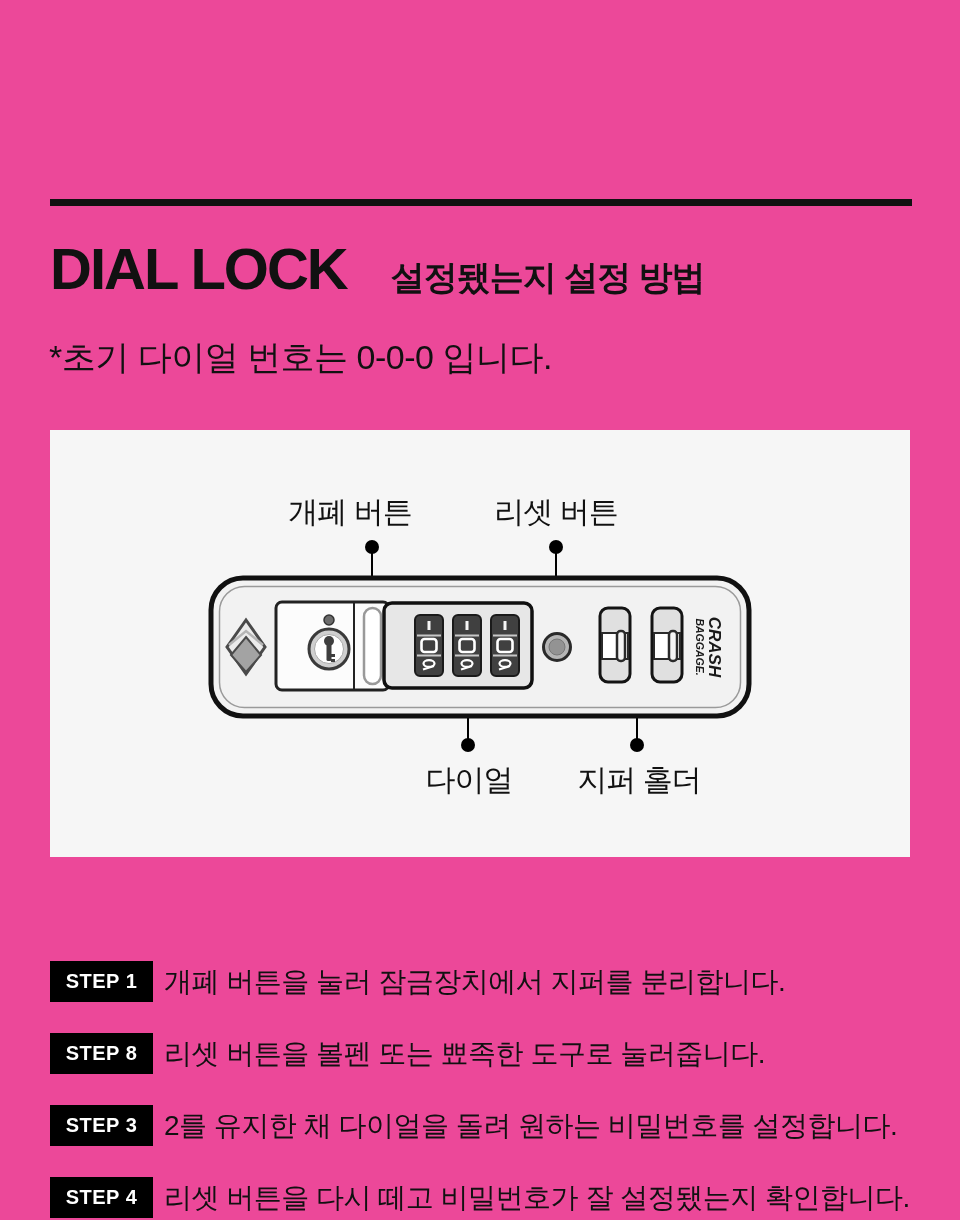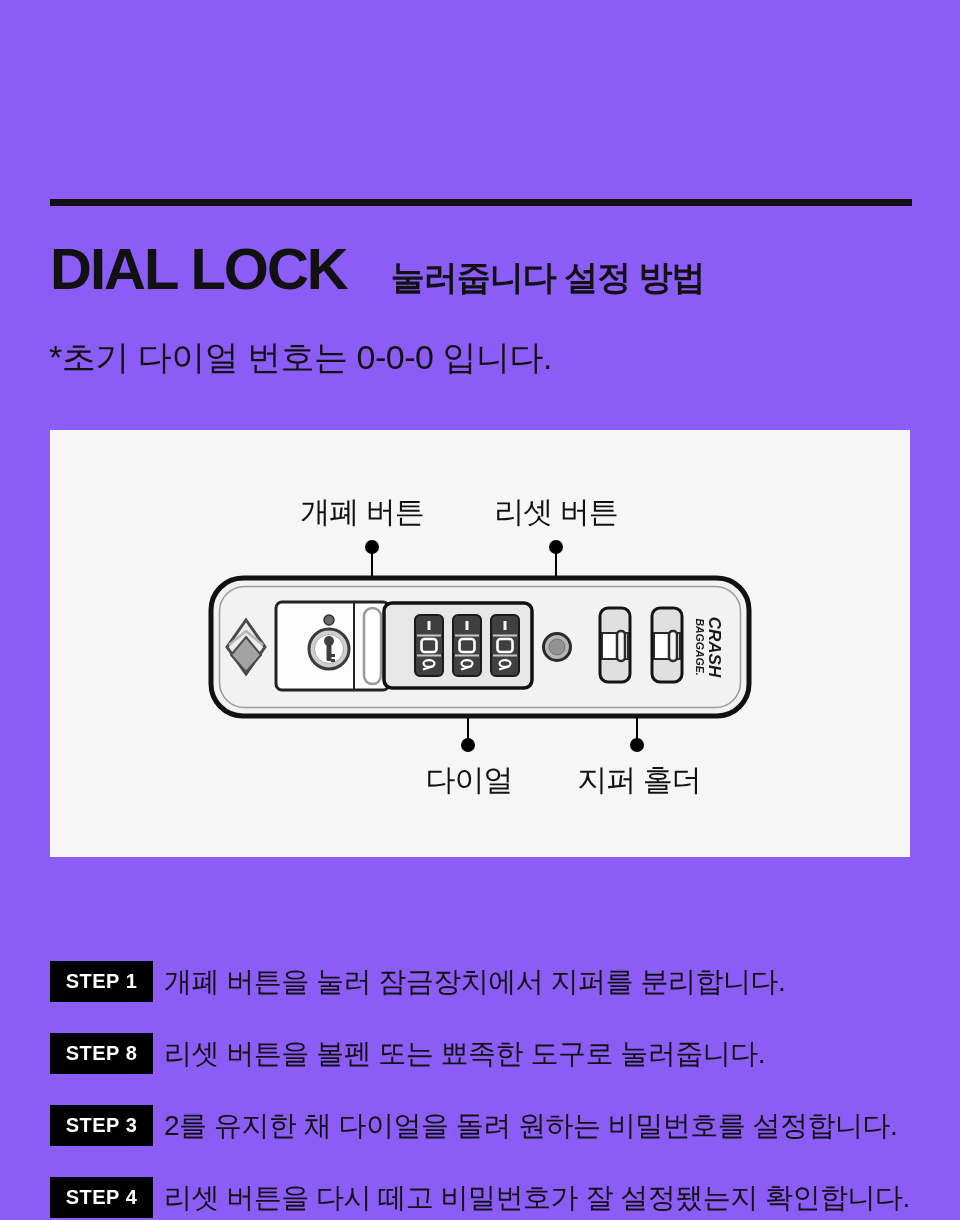--- a/index.html
+++ b/index.html
@@ -1,31 +1,31 @@
 <!DOCTYPE html>
 <html><head>
 <meta charset="utf-8">
 <style>
   html,body { margin:0; padding:0; background:#ffffff; }
   .page {
-    position:relative; width:960px; height:1220px; background:#8b5cf6;
+    position:relative; width:960px; height:1220px; background:#ec4899;
     font-family:"Liberation Sans","DejaVu Sans",sans-serif; color:#111; overflow:hidden;
   }
   .rule { position:absolute; left:50px; top:199px; width:862px; height:7px; background:#111; }
 
   .titlebar { position:absolute; left:50px; top:240px; display:flex; align-items:baseline; gap:44px; }
   .title { font-size:58px; font-weight:800; letter-spacing:-2px; line-height:1; white-space:nowrap; }
   .subtitle { font-size:34px; font-weight:600; letter-spacing:-1px; white-space:nowrap; }
   .note { position:absolute; left:49px; top:335px; font-size:34px; font-weight:500; letter-spacing:-0.5px; white-space:nowrap; }
 
   .panel { position:absolute; left:50px; top:430px; width:860px; height:427px; background:#f6f6f6; }
 
   .callout-label { position:absolute; transform:translateX(-50%); font-size:30px; font-weight:500;
     letter-spacing:-1px; white-space:nowrap; color:#111; }
-  .lbl-open  { left:312px; top:62px; }
+  .lbl-open  { left:300px; top:62px; }
   .lbl-reset { left:506px; top:62px; }
   .lbl-dial  { left:419px; top:330px; }
   .lbl-zip   { left:589px; top:330px; }
 
   .dot { position:absolute; width:14px; height:14px; border-radius:50%; background:#000;
     transform:translate(-50%,-50%); }
   .dot-open  { left:322px; top:117px; }
   .dot-reset { left:506px; top:117px; }
   .dot-dial  { left:418px; top:315px; }
   .dot-zip   { left:587px; top:315px; }
@@ -47,21 +47,21 @@
 </style>
 </head>
 <body>
 
 <div class="page">
 
   <div class="rule"></div>
 
   <div class="titlebar">
     <div class="title">DIAL LOCK</div>
-    <div class="subtitle">눌러줍니다 설정 방법</div>
+    <div class="subtitle">설정됐는지 설정 방법</div>
   </div>
 
   <div class="note">*초기 다이얼 번호는 0-0-0 입니다.</div>
 
   <div class="panel">
 
     <div class="callout-label lbl-open">개폐 버튼</div>
     <div class="callout-label lbl-reset">리셋 버튼</div>
     <div class="callout-label lbl-dial">다이얼</div>
     <div class="callout-label lbl-zip">지퍼 홀더</div>

